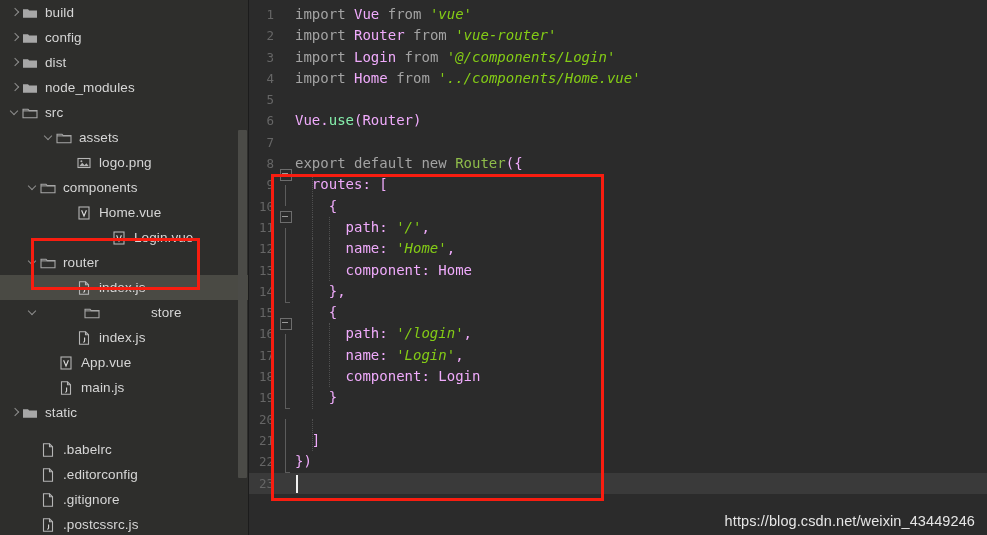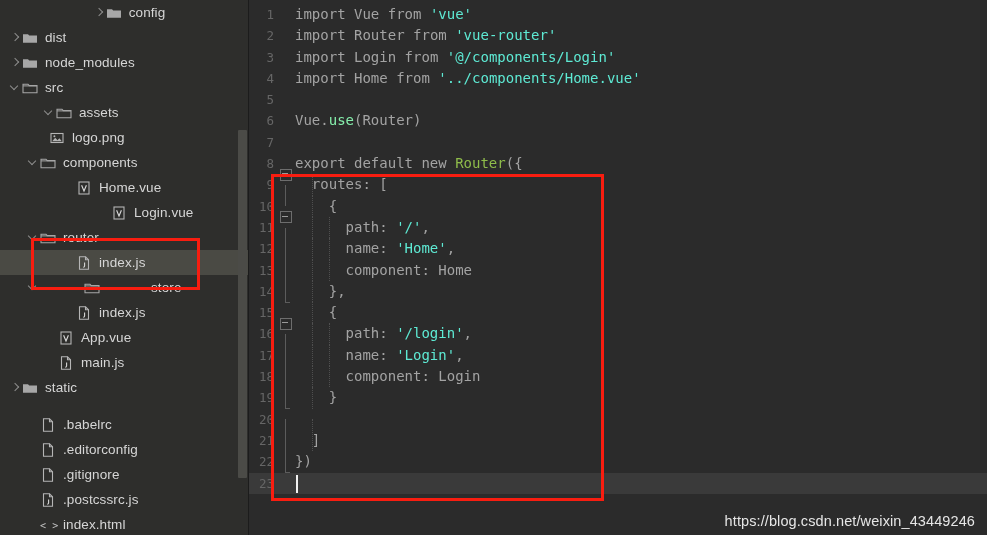--- a/index.html
+++ b/index.html
@@ -160,24 +160,24 @@
   .code-text { position: relative; flex: 1 1 auto; }
 
   .ind-guide {
     position: absolute;
     top: 0;
     width: 1px;
     height: 21.3px;
     border-left: 1px dotted #4f4f4f;
   }
   .t-key  { color: #a3a3a3; }
-  .t-str  { color: #5eead4; }
+  .t-str  { color: #84cc16; font-style: italic; }
   .t-fn   { color: #86efac; }
   .t-cls  { color: #8fbc4a; }
-  .t-pl   { color: #a3a3a3; }
+  .t-pl   { color: #f0abfc; }
 
   .caret {
     position: absolute;
     width: 2px; height: 18px;
     background: #f0f0f0;
     left: 47px;
     top: 2px;
   }
 
   
@@ -203,21 +203,30 @@
     white-space: nowrap;
   }
 </style>
 </head>
 <body>
 
 <div id="app">
 
   <div class="tree-panel">
     <div class="tree-list" id="tree-list">
-        <div class="tree-row" style="padding-left: 8px; justify-content: center;">
+        <div class="tree-row" style="padding-left: 8px;">
+          <span class="arrow right"></span>
+          <span class="ico">
+            <svg width="16" height="16" viewBox="0 0 16 16">
+              <path d="M1 4.2h5l1.2 1.4H15v7.2H1z" fill="#a7a7a7"></path>
+            </svg>
+          </span>
+          <span class="tree-label">build</span>
+        </div>
+        <div class="tree-row" style="padding-left: 8px;">
           <span class="arrow right"></span>
           <span class="ico">
             <svg width="16" height="16" viewBox="0 0 16 16">
               <path d="M1 4.2h5l1.2 1.4H15v7.2H1z" fill="#a7a7a7"></path>
             </svg>
           </span>
           <span class="tree-label">config</span>
         </div>
         <div class="tree-row" style="padding-left: 8px;">
           <span class="arrow right"></span>
@@ -250,21 +259,21 @@
         <div class="tree-row" style="padding-left: 26px; margin-left: 16px;">
           <span class="arrow down"></span>
           <span class="ico">
             <svg width="16" height="16" viewBox="0 0 16 16">
               <path d="M1 4.2h5l1.2 1.4H15v7.2H1z" fill="none" stroke="#a7a7a7" stroke-width="1.1"></path>
               <path d="M1 5.9h14" stroke="#a7a7a7" stroke-width="1"></path>
             </svg>
           </span>
           <span class="tree-label">assets</span>
         </div>
-        <div class="tree-row" style="padding-left: 35px; text-align: right;">
+        <div class="tree-row" style="padding-left: 62px; text-align: right;">
           <span class="arrow"></span>
           <span class="ico">
             <svg width="16" height="16" viewBox="0 0 16 16">
               <rect x="2" y="3.5" width="12" height="9" fill="none" stroke="#b5b5b5" stroke-width="1.1"></rect>
               <path d="M3.2 11.2l3-3.4 2.3 2.4 1.9-1.9 2.4 2.9z" fill="#b5b5b5"></path>
               <circle cx="5.4" cy="6.2" r="1" fill="#b5b5b5"></circle>
             </svg>
           </span>
           <span class="tree-label">logo.png</span>
         </div>

